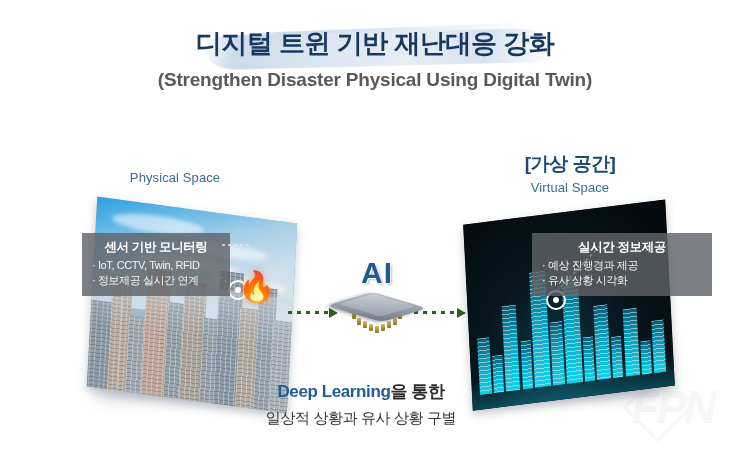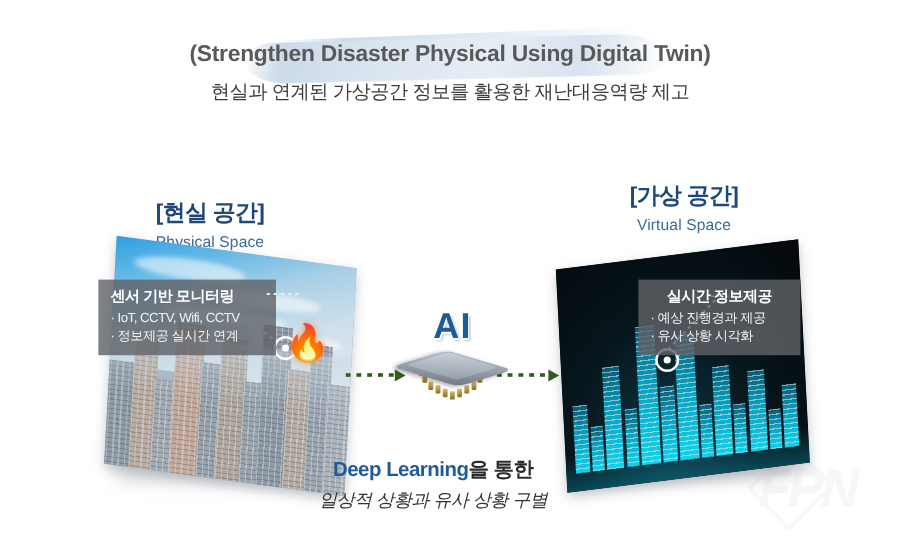--- a/index.html
+++ b/index.html
@@ -116,29 +116,29 @@
     position:absolute;left:-5%;bottom:0;width:110%;height:16%;
     background:linear-gradient(to top,rgba(16,190,220,.30),rgba(8,60,80,0));
   }
 
   
   .callout{
     position:absolute;background:rgba(95,99,104,.82);color:#fff;
     padding:6px 10px 8px 10px;box-sizing:border-box;
   }
   .callout .c-title{
-    font-size:12.5px;font-weight:bold;text-align:left;letter-spacing:-.4px;
+    font-size:12.5px;font-weight:bold;text-align:center;letter-spacing:-.4px;
     line-height:16px;margin:0 0 3px 0;color:#ffffff;
   }
   .callout .c-li{
     font-size:11px;line-height:15px;letter-spacing:-.4px;color:#f2f2f2;
     white-space:nowrap;
   }
   #callout-physical{left:82px;top:233px;width:148px;}
-  #callout-virtual{left:532px;top:233px;width:135px;}
+  #callout-virtual{left:532px;top:233px;width:180px;}
   #callout-virtual .c-title{text-align:center;}
 
   
   .leader{position:absolute;pointer-events:none;}
 
   
   .fire{
     position:absolute;left:238px;top:272px;font-size:30px;line-height:30px;
     text-shadow:0 0 6px rgba(255,90,0,.55);
   }
@@ -199,42 +199,41 @@
 
   
   .bottom-cap{
     position:absolute;left:0;top:380px;width:722px;text-align:center;z-index:6;
   }
   .bottom-cap .l1{
     font-size:17px;font-weight:bold;color:#2c2c2c;letter-spacing:-.4px;line-height:23px;margin:0;
   }
   .bottom-cap .l1 .dl{color:#1f5c96;}
   .bottom-cap .l2{
-    font-size:15px;color:#333333;letter-spacing:-.4px;line-height:21px;margin:4px 0 0 0;font-style:italic;
+    font-size:15px;color:#333333;letter-spacing:-.4px;line-height:21px;margin:4px 0 0 0;
   }
 </style>
 </head>
 <body>
 
 <div id="stage">
 
   <div class="watermark">
     <div class="wm-hex"></div>
     <div class="wm-text">FPN</div>
   </div>
 
   <div class="title-wrap">
     <div class="brush2"></div>
     <div class="brush"></div>
+    <h1 class="main-title">디지털 트윈 기반 재난대응 강화</h1>
     <p class="sub-en">(Strengthen Disaster Physical Using Digital Twin)</p>
-    <p class="sub-kr">현실과 연계된 가상공간 정보를 활용한 재난대응역량 제고</p>
   </div>
 
   <div class="space-head" id="head-physical">
-    <p class="kr">[현실 공간]</p>
     <p class="en">Physical Space</p>
   </div>
 
   <div class="space-head" id="head-virtual">
     <p class="kr">[가상 공간]</p>
     <p class="en">Virtual Space</p>
   </div>
 
   <div class="panel-shadow" style="left:96px;top:386px;width:185px;height:16px;"></div>
 
@@ -286,21 +285,21 @@
   <div class="marker" id="marker-physical">
     <span class="dot"></span>
   </div>
   <svg class="leader" style="left:178px;top:246px;width:70px;height:46px;">
     <line x1="2" y1="4" x2="52" y2="38" stroke="#ffffff" stroke-width="1.6" stroke-dasharray="3,3"></line>
   </svg>
   <div class="fire">🔥</div>
 
   <div class="callout" id="callout-physical">
     <p class="c-title">센서 기반 모니터링</p>
-    <div class="c-li">· IoT, CCTV, Wifi, CCTV</div>
+    <div class="c-li">· IoT, CCTV, Twin, RFID</div>
     <div class="c-li">· 정보제공 실시간 연계</div>
   </div>
   <svg class="leader" style="left:222px;top:238px;width:34px;height:14px;">
     <line x1="0" y1="7" x2="30" y2="7" stroke="#e9e9e9" stroke-width="1.6" stroke-dasharray="3,3"></line>
   </svg>
 
   <div class="flow" id="flow-left">
     <span class="dash"></span>
       <span class="head"></span>
   </div>

